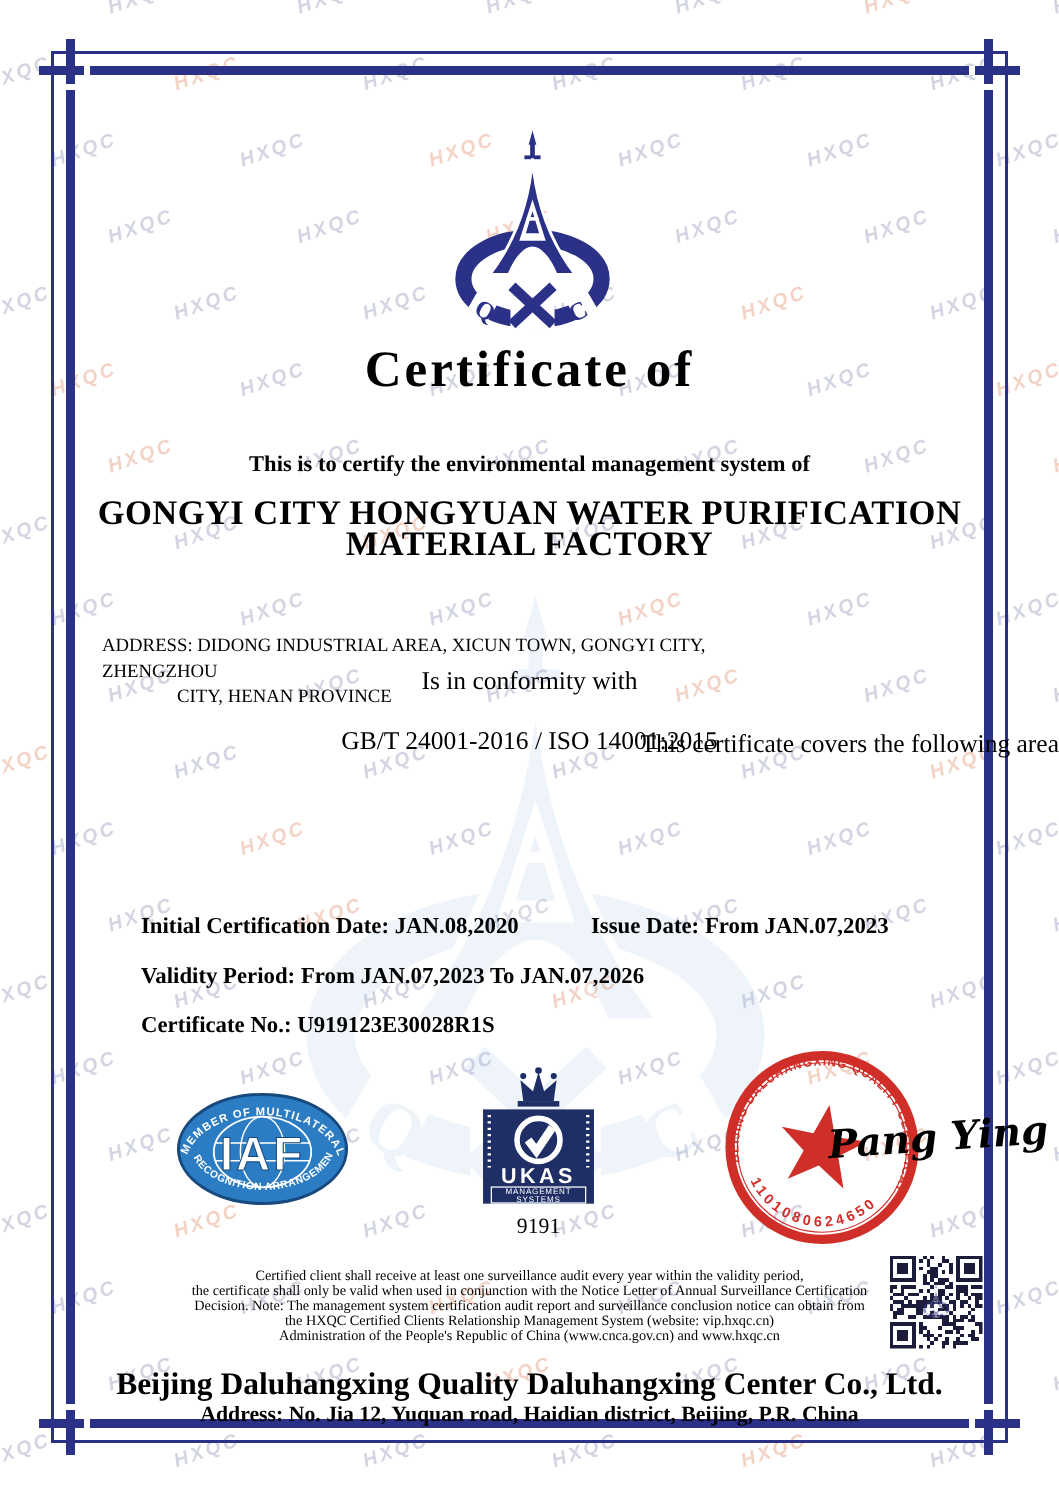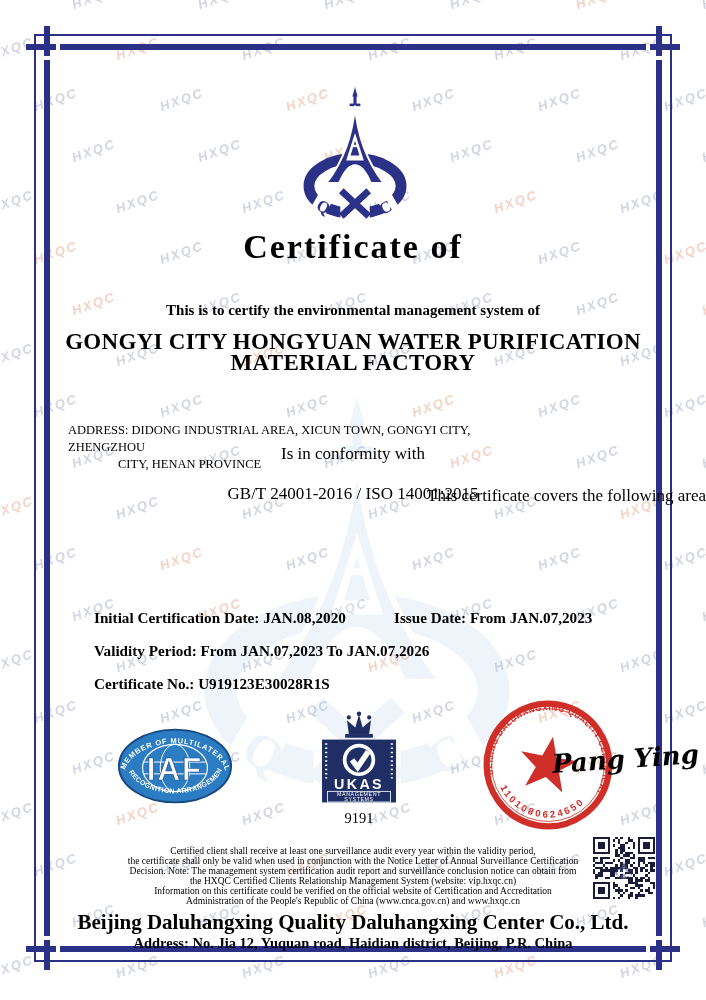--- a/index.html
+++ b/index.html
@@ -511,20 +511,19 @@
     <svg class="qr-center-logo" viewBox="0 0 130 150">
       <use href="#towerLogo" style="color:#2b3186"></use>
     </svg>
   </div>
 
   <div class="abs fineprint">
     <div>Certified client shall receive at least one surveillance audit every year within the validity period,</div>
     <div>the certificate shall only be valid when used in conjunction with the Notice Letter of Annual Surveillance Certification</div>
     <div>Decision. Note: The management system certification audit report and surveillance conclusion notice can obtain from</div>
     <div>the HXQC Certified Clients Relationship Management System (website: vip.hxqc.cn)</div>
-    <div>Information on this certificate could be verified on the official website of Certification and Accreditation</div>
     <div>Administration of the People's Republic of China (www.cnca.gov.cn) and www.hxqc.cn</div>
   </div>
 
   <div class="abs ctr footer1" style="top:910px;">Beijing Daluhangxing Quality Daluhangxing Center Co., Ltd.</div>
   <div class="abs ctr footer2" style="top:935px;">Address: No. Jia 12, Yuquan road, Haidian district, Beijing, P.R. China</div>
 
 </div>
 
 </body></html>

